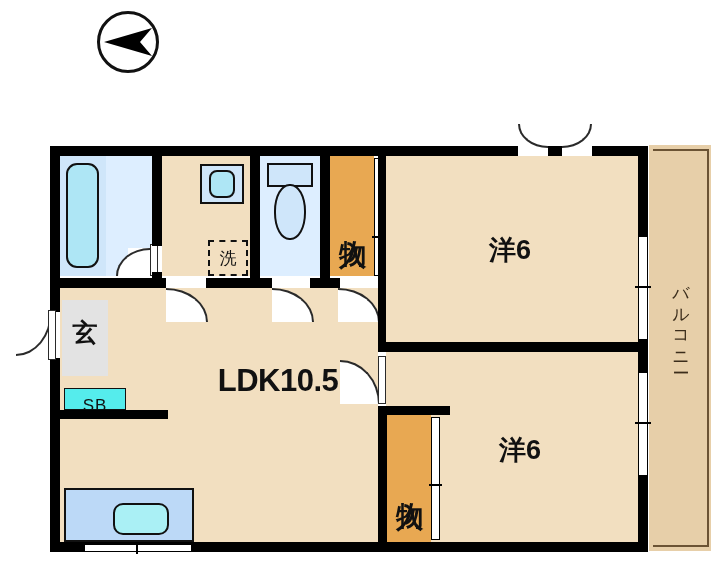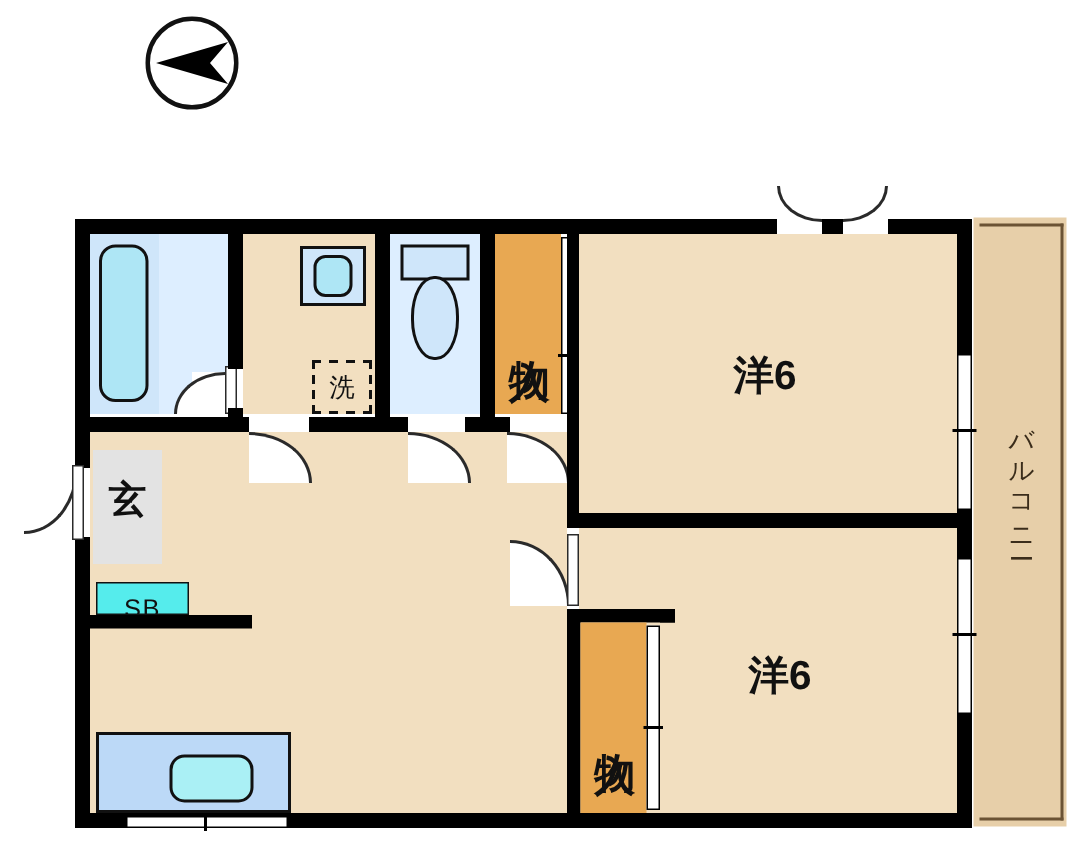--- a/index.html
+++ b/index.html
@@ -134,20 +134,21 @@
   <div class="abs lbl lbl-gen" style="left:62px;top:312px;width:46px;height:40px;">玄</div>
 
   <div class="abs white" style="left:50px;top:312px;width:10px;height:46px;"></div>
   <div class="abs swing sw-br" style="left:16px;top:312px;width:36px;height:44px;"></div>
   <div class="abs doorleaf" style="left:48px;top:310px;width:8px;height:50px;"></div>
 
   <div class="abs sb" style="left:64px;top:388px;width:62px;height:22px;"></div>
   <div class="abs lbl lbl-sb" style="left:64px;top:388px;width:62px;height:36px;">SB</div>
   <div class="abs wall" style="left:60px;top:410px;width:108px;height:9px;"></div>
 
+  <div class="abs lbl lbl-ldk" style="left:178px;top:360px;width:200px;height:42px;">LDK10.5</div>
 
   <div class="abs counter" style="left:64px;top:488px;width:130px;height:54px;"></div>
   <div class="abs sink" style="left:113px;top:503px;width:56px;height:32px;"></div>
 
   <div class="abs win" style="left:84px;top:544px;width:108px;height:8px;"></div>
   <div class="abs slide-tick" style="left:136px;top:542px;width:2px;height:12px;"></div>
 
   <div class="abs white" style="left:518px;top:146px;width:30px;height:10px;"></div>
   <div class="abs swing sw-bl" style="left:518px;top:124px;width:30px;height:24px;"></div>
   <div class="abs white" style="left:562px;top:146px;width:30px;height:10px;"></div>

